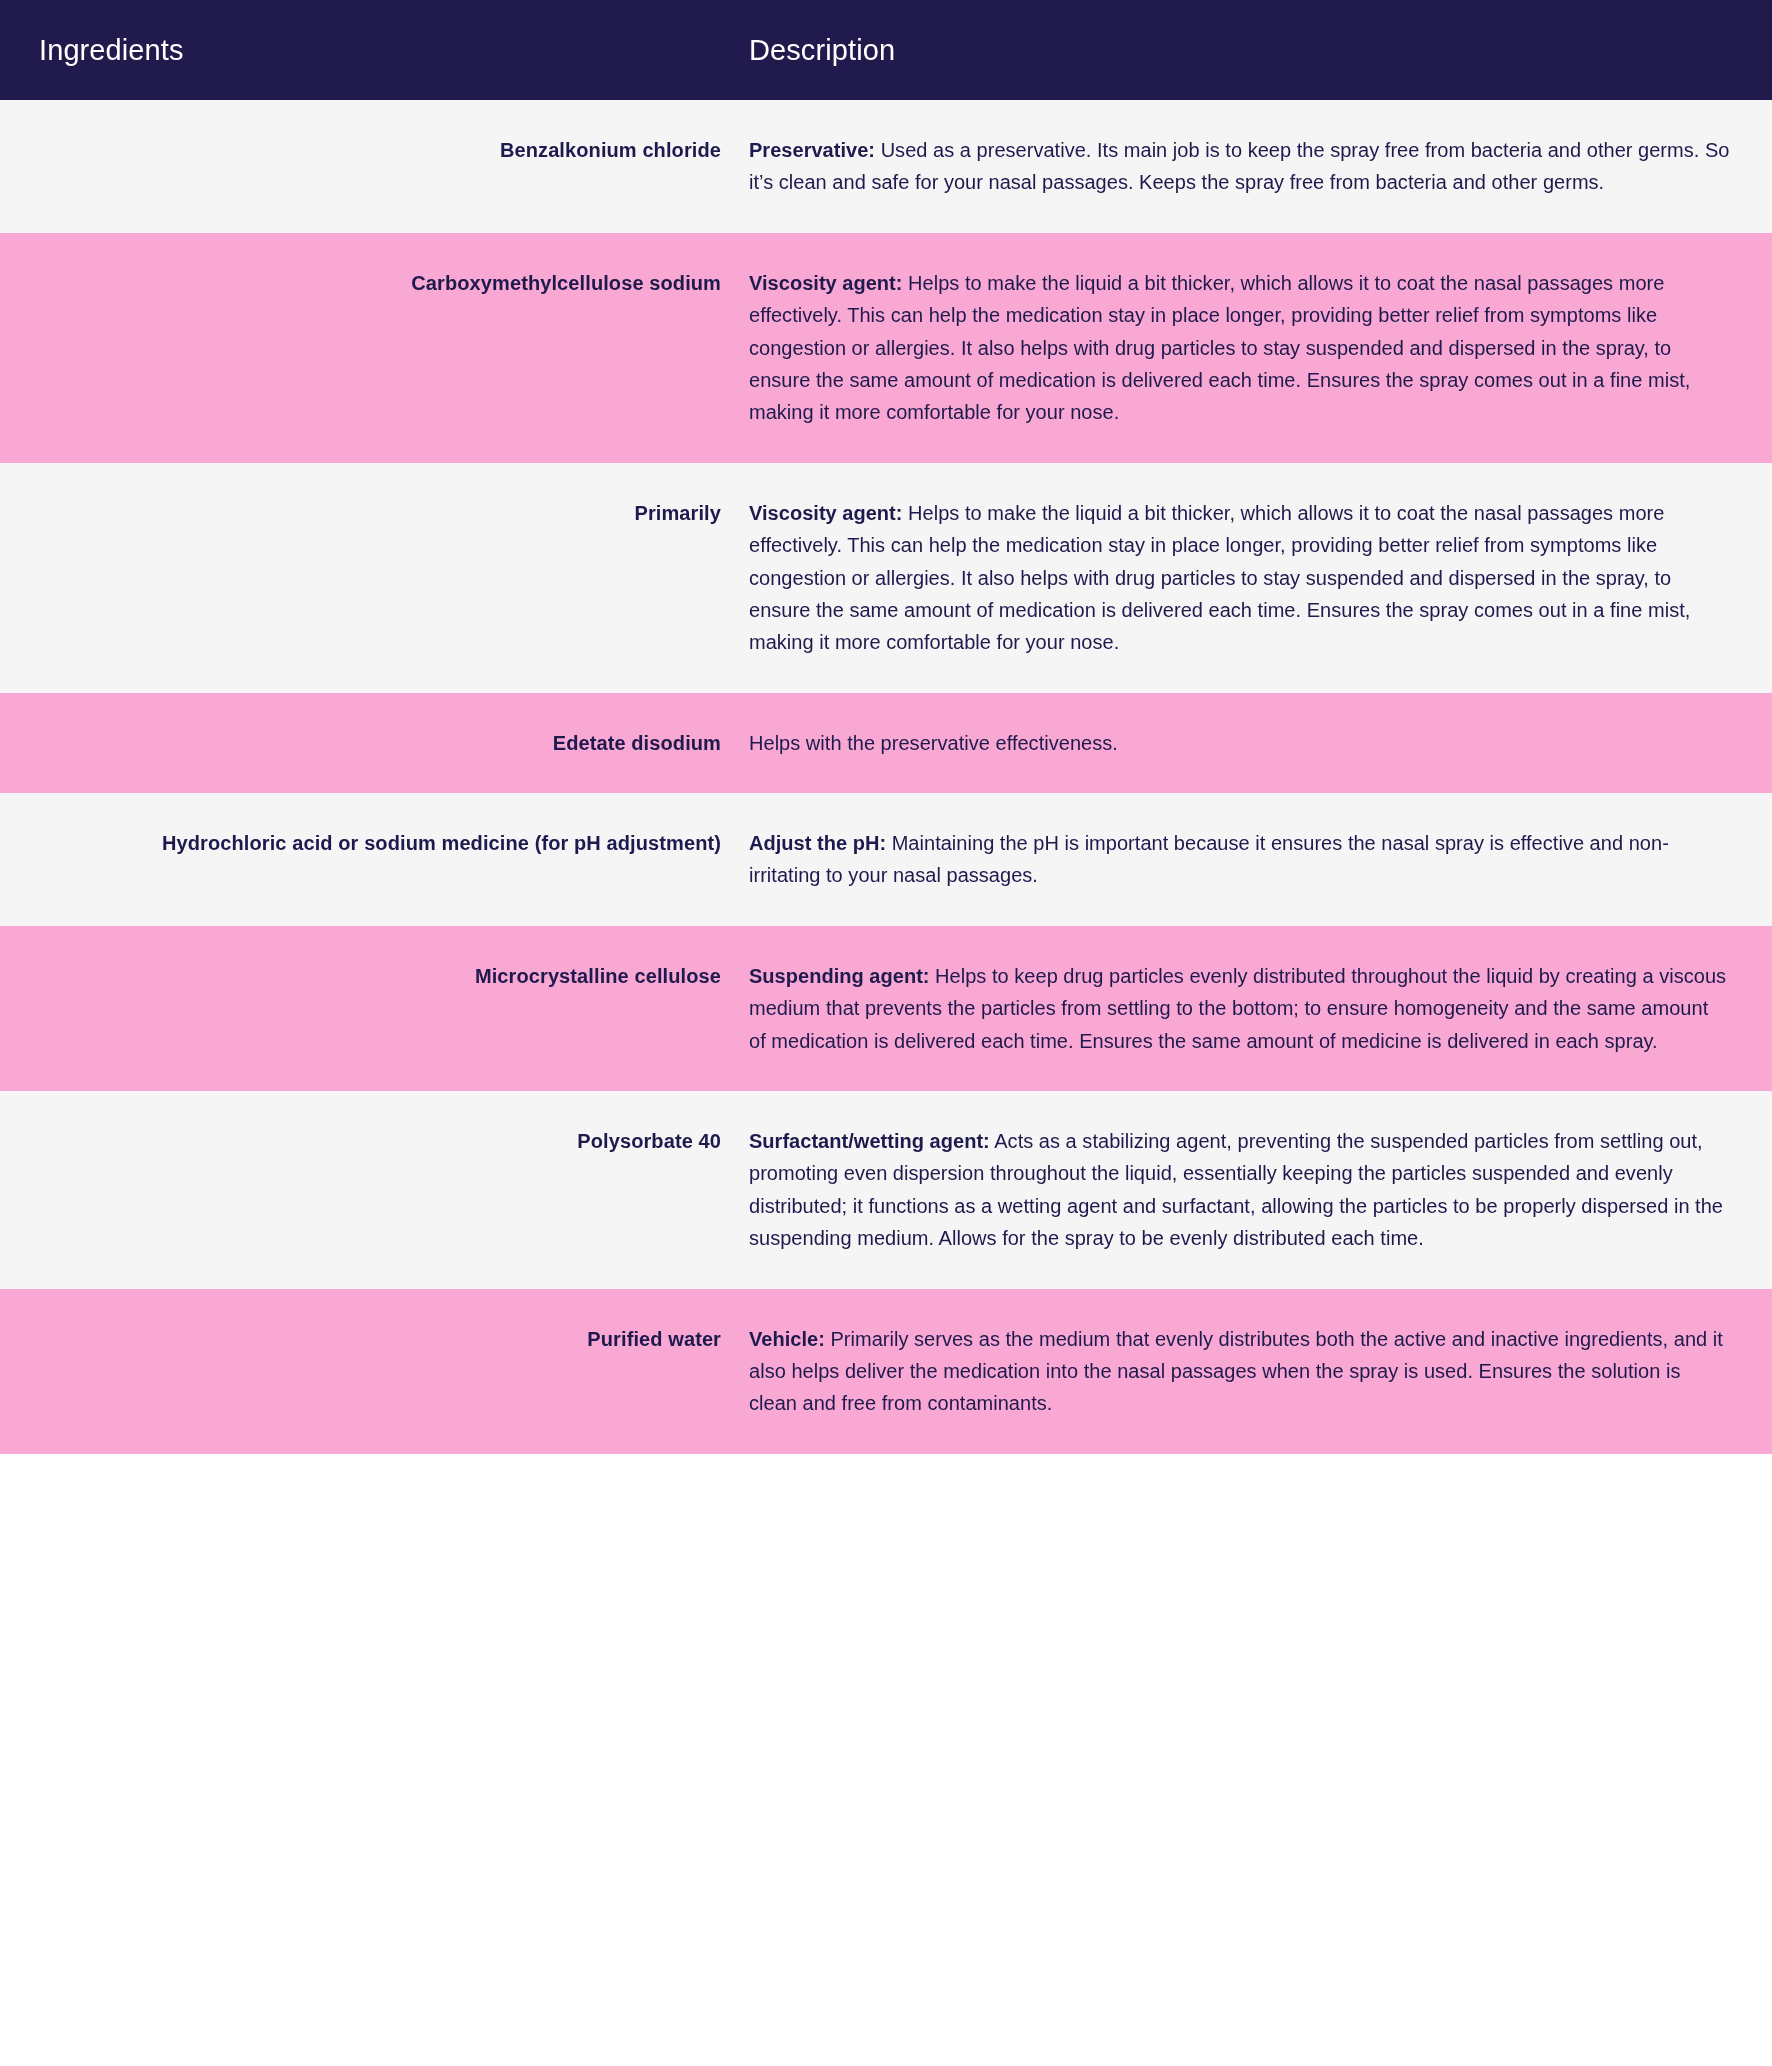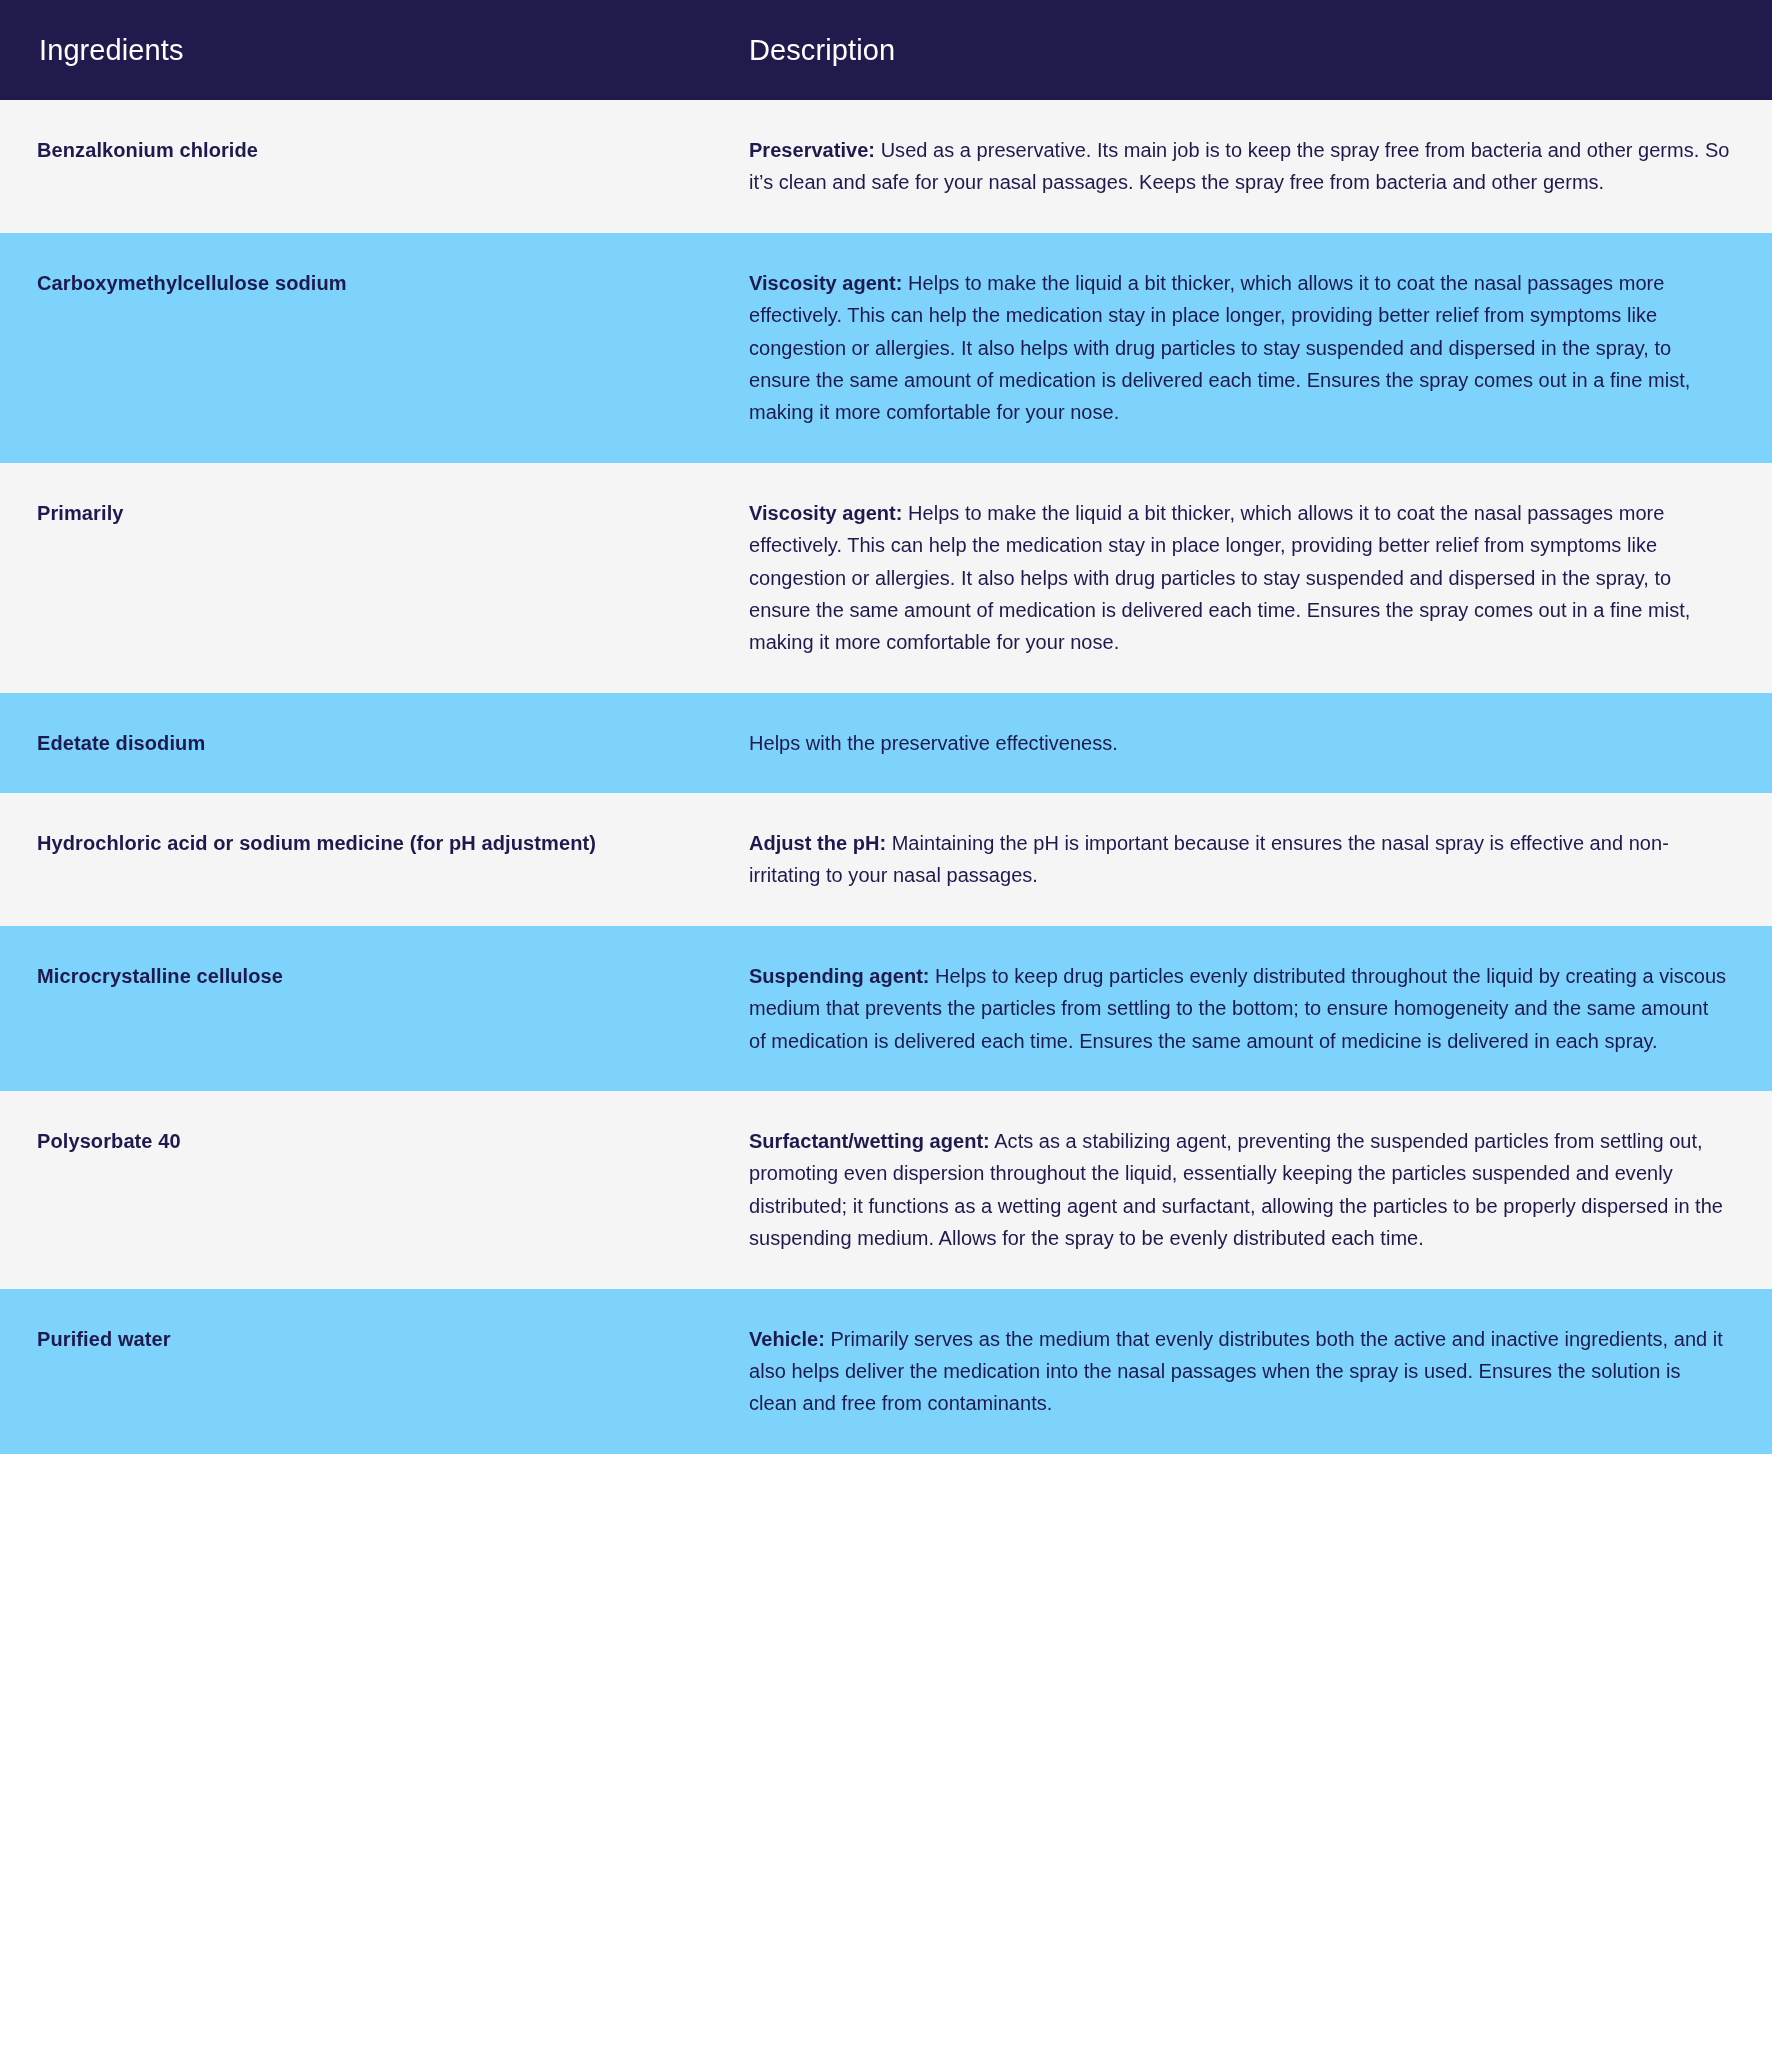--- a/index.html
+++ b/index.html
@@ -34,34 +34,35 @@
     font-weight: 400;
     letter-spacing: 0.1px;
     padding: 0;
     height: 100px;
   }
   th.col-head-ingredient { padding-left: 39px; }
   th.col-head-description { padding-left: 0px; }
 
   
   tbody tr.row-odd  { background: #f5f5f5; }
-  tbody tr.row-even { background: #7dd3fc; }
+  tbody tr.row-even { background: #f9a8d4; }
 
   tbody td {
     vertical-align: top;
     padding: 0;
     color: #1e1a4d;
   }
 
   td.cell-ingredient {
     padding: 34px 28px 34px 37px;
     font-size: 20px;
     font-weight: bold;
     line-height: 1.62;
     letter-spacing: 0.1px;
+    text-align: right;
   }
 
   td.cell-description {
     padding: 34px 42px 34px 0px;
     font-size: 20px;
     font-weight: 400;
     line-height: 1.62;
     letter-spacing: 0.03px;
   }
 

